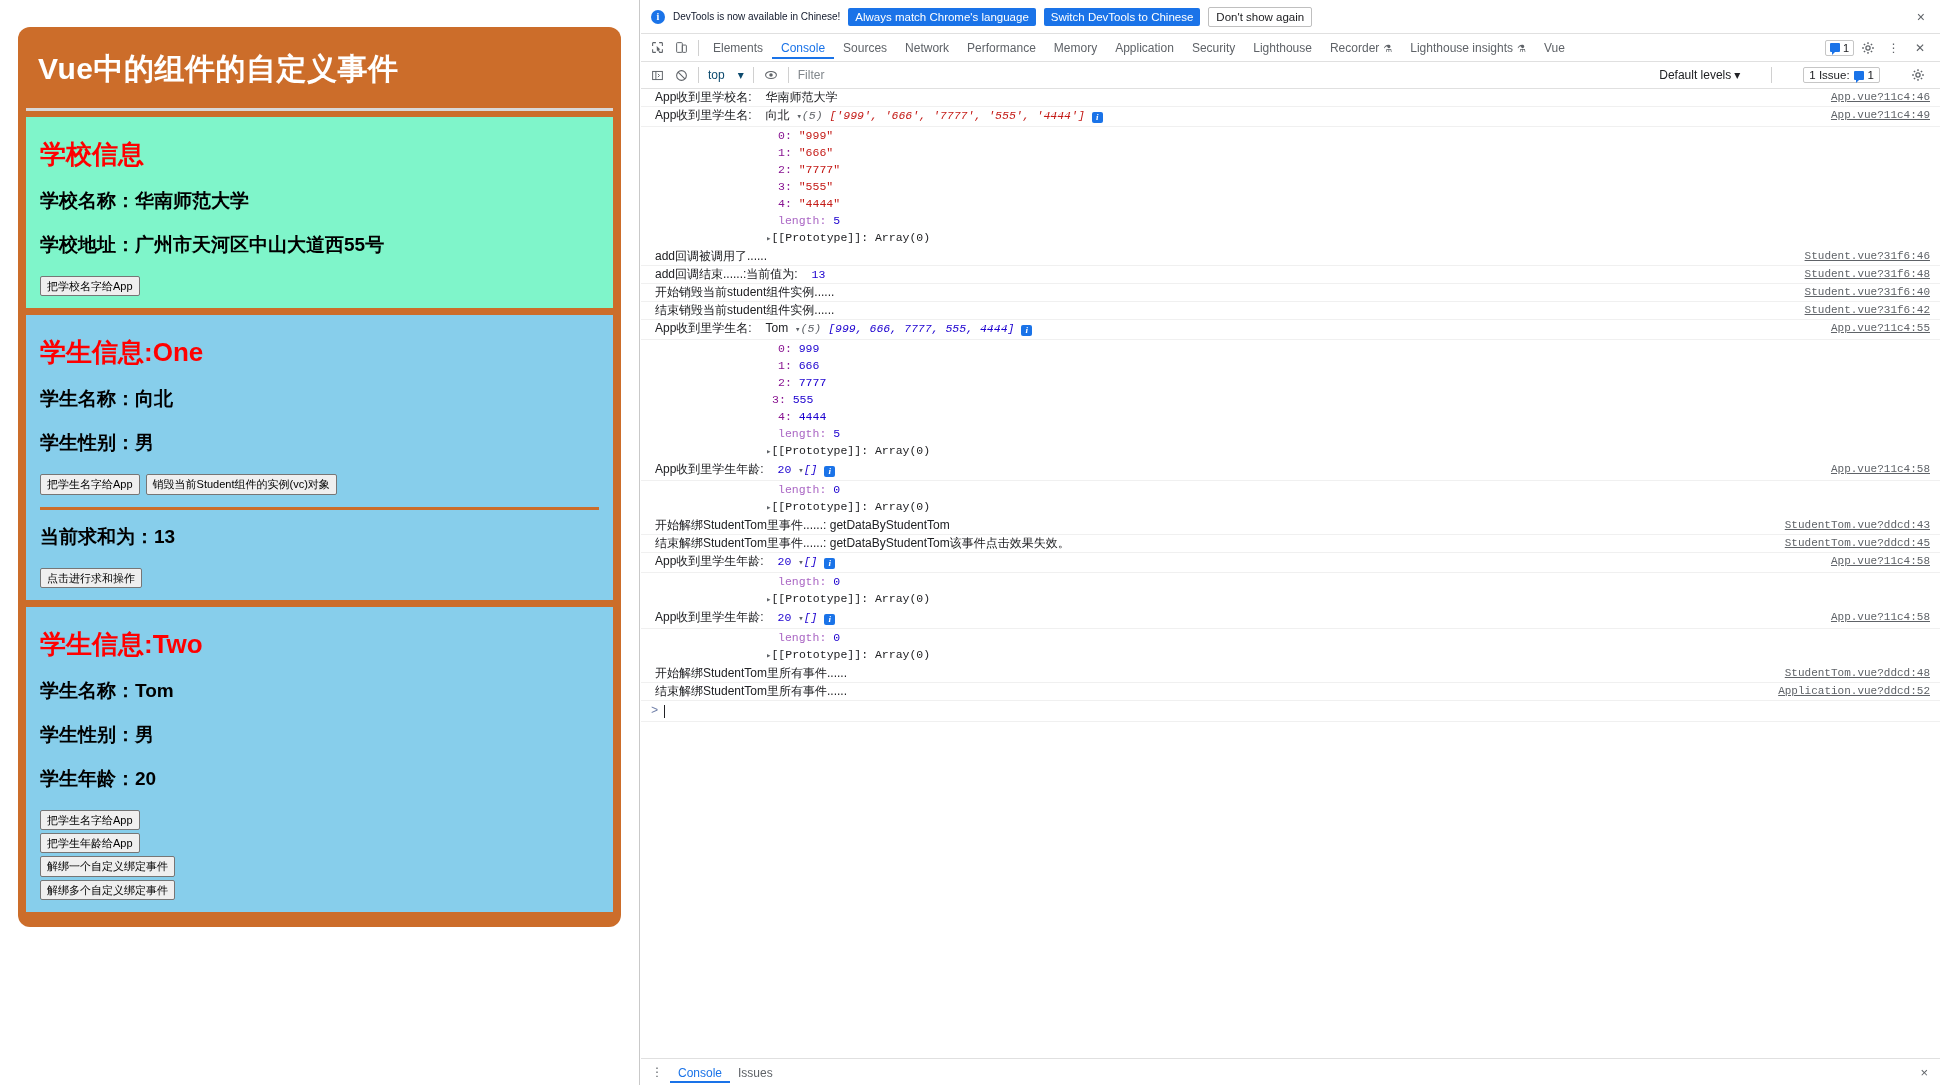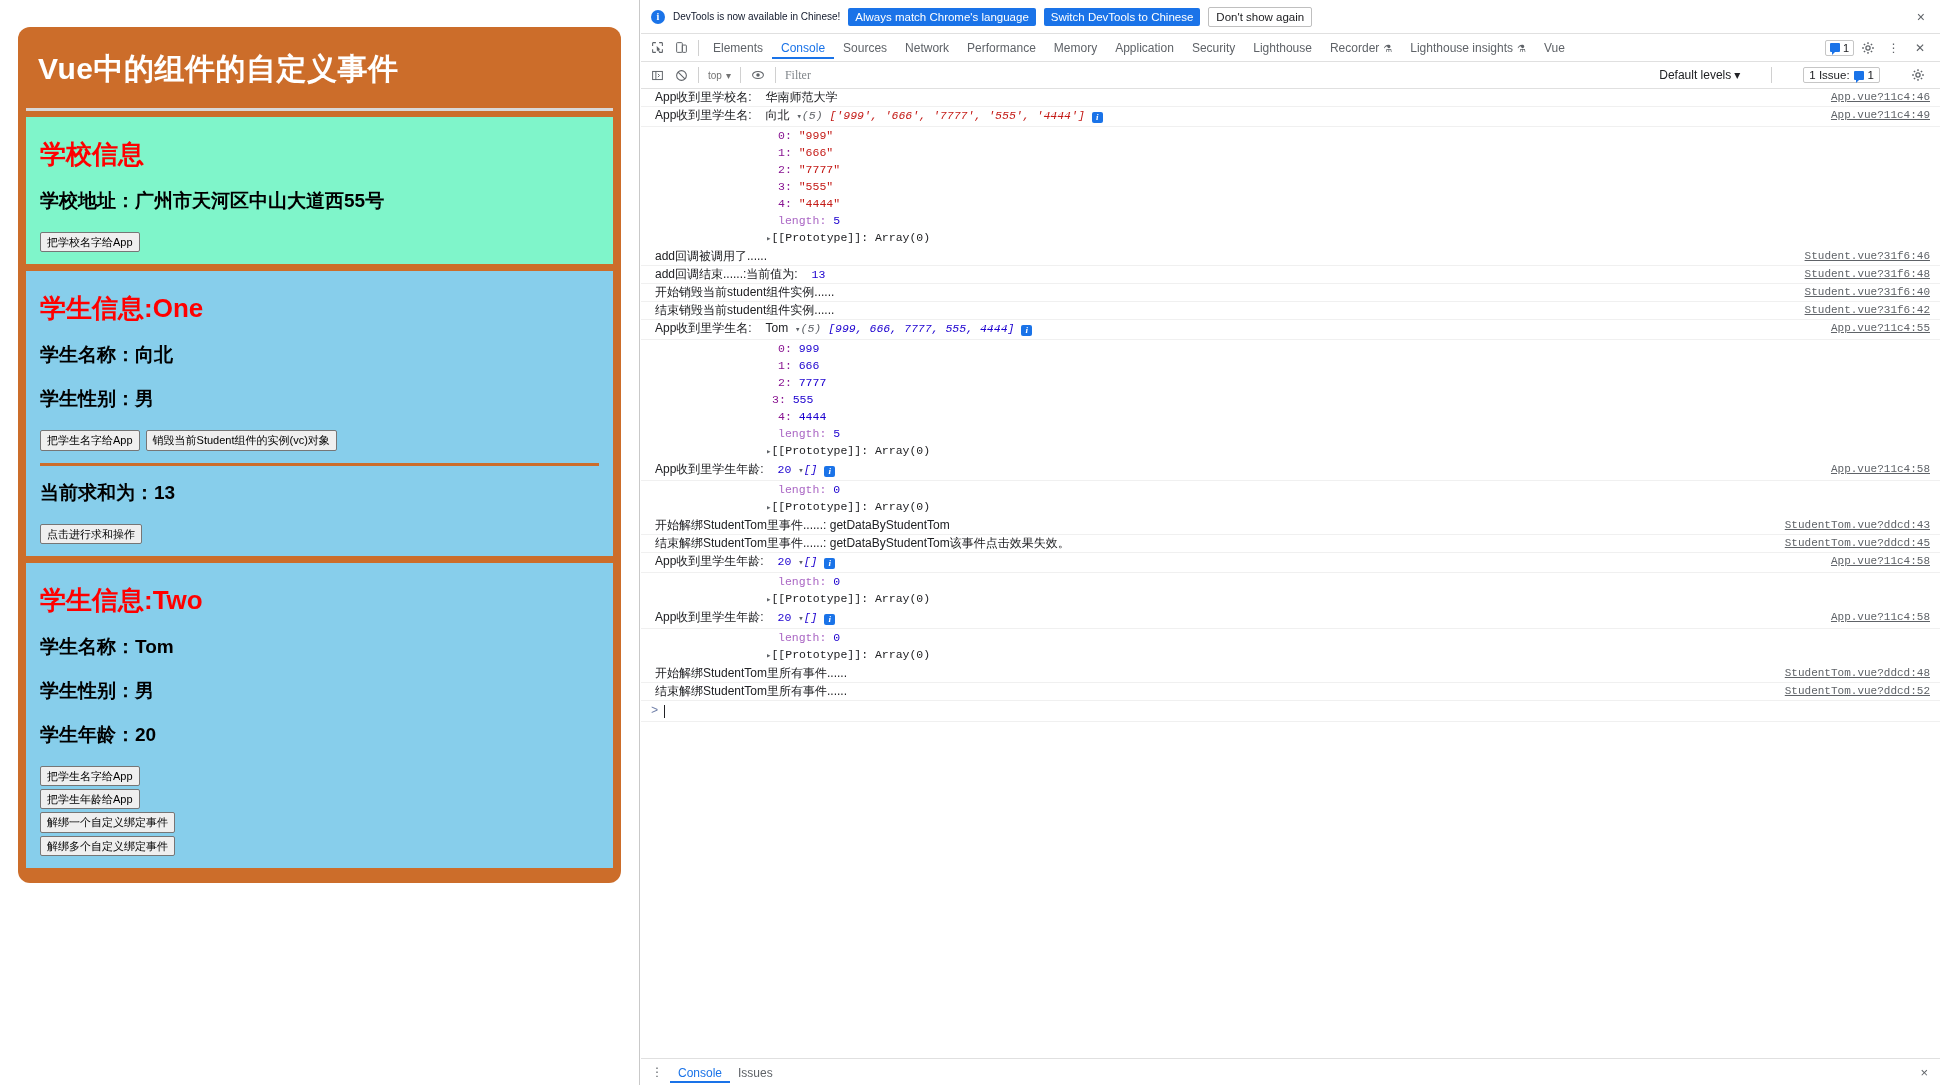--- a/index.html
+++ b/index.html
@@ -146,30 +146,30 @@
   .blue-sq:after{content:""; position:absolute; left:2px; bottom:-3px; border-left:3px solid #1a73e8; border-bottom:3px solid transparent;}
 
   
   .dt-console-bar {
     height: 27px; min-height:27px;
     border-bottom: 1px solid #e0e0e0;
     display: flex; align-items: center;
     padding: 0 4px; background: #fff;
   }
   .ctx-select {
-    font-size: 10px; color: #737373;
+    font-size: 12px; color: #0c4a6e;
     padding: 1px 4px; cursor: pointer;
-    display:flex; align-items:center; gap:4px;
+    display:flex; align-items:center; gap:13px;
   }
   .filter-input {
     border: none; outline: none;
     font-size: 12px; color: #7f1d1d;
     background: transparent;
     width: 330px; padding: 2px 4px;
-    font-family: Liberation Serif, serif;
+    font-family: Liberation Sans, sans-serif;
   }
   .filter-input::placeholder { color: #80868b; }
   .levels {
     margin-left: auto; display: flex; align-items: center; gap: 26px;
     padding-right: 6px; font-size: 12px; color: #202124;
   }
   .levels-item { cursor: pointer; display:flex; align-items:center; gap:3px;}
   .issue-chip {
     border: 1px solid #c6c6c6; border-radius: 2px;
     padding: 1px 5px; display: flex; align-items: center; gap: 4px;
@@ -245,20 +245,21 @@
 <div id="root">
 
   <div class="viewport">
     <div class="app-root">
 
       <div class="app-title">Vue中的组件的自定义事件</div>
       <div class="hr-line"></div>
 
       <div class="panel panel-school">
         <h2>学校信息</h2>
+        <div class="row"><span>学校名称：</span><span>华南师范大学</span></div>
         <div class="row"><span>学校地址：</span><span>广州市天河区中山大道西55号</span></div>
         <button class="btn">把学校名字给App</button>
       </div>
 
       <div class="panel panel-student">
         <h2>学生信息:One</h2>
         <div class="row"><span>学生名称：</span><span>向北</span></div>
         <div class="row"><span>学生性别：</span><span>男</span></div>
         <div class="btn-row">
           <button class="btn">把学生名字给App</button>
@@ -544,21 +545,21 @@
           <div class="log-row" style="border-bottom: none;">
             <div class="log-main indent-2"><span class="tri">▸</span><span class="tok-proto">[[Prototype]]: Array(0)</span></div>
             <div class="log-src" style="text-decoration: none;"></div>
           </div>
           <div class="log-row">
             <div class="log-main"><span class="log-cn">开始解绑StudentTom里所有事件......</span></div>
             <div class="log-src">StudentTom.vue?ddcd:48</div>
           </div>
           <div class="log-row">
             <div class="log-main"><span class="log-cn">结束解绑StudentTom里所有事件......</span></div>
-            <div class="log-src">StudentTom.vue?ddcd:52</div>
+            <div class="log-src">Application.vue?ddcd:52</div>
           </div>
         </div>
       <div class="prompt-row">
         <span class="prompt-car">&gt;</span>
         <span class="caret-bar"></span>
       </div>
     </div>
 
     <div class="dt-drawer">
       <span class="dots">⋮</span>

